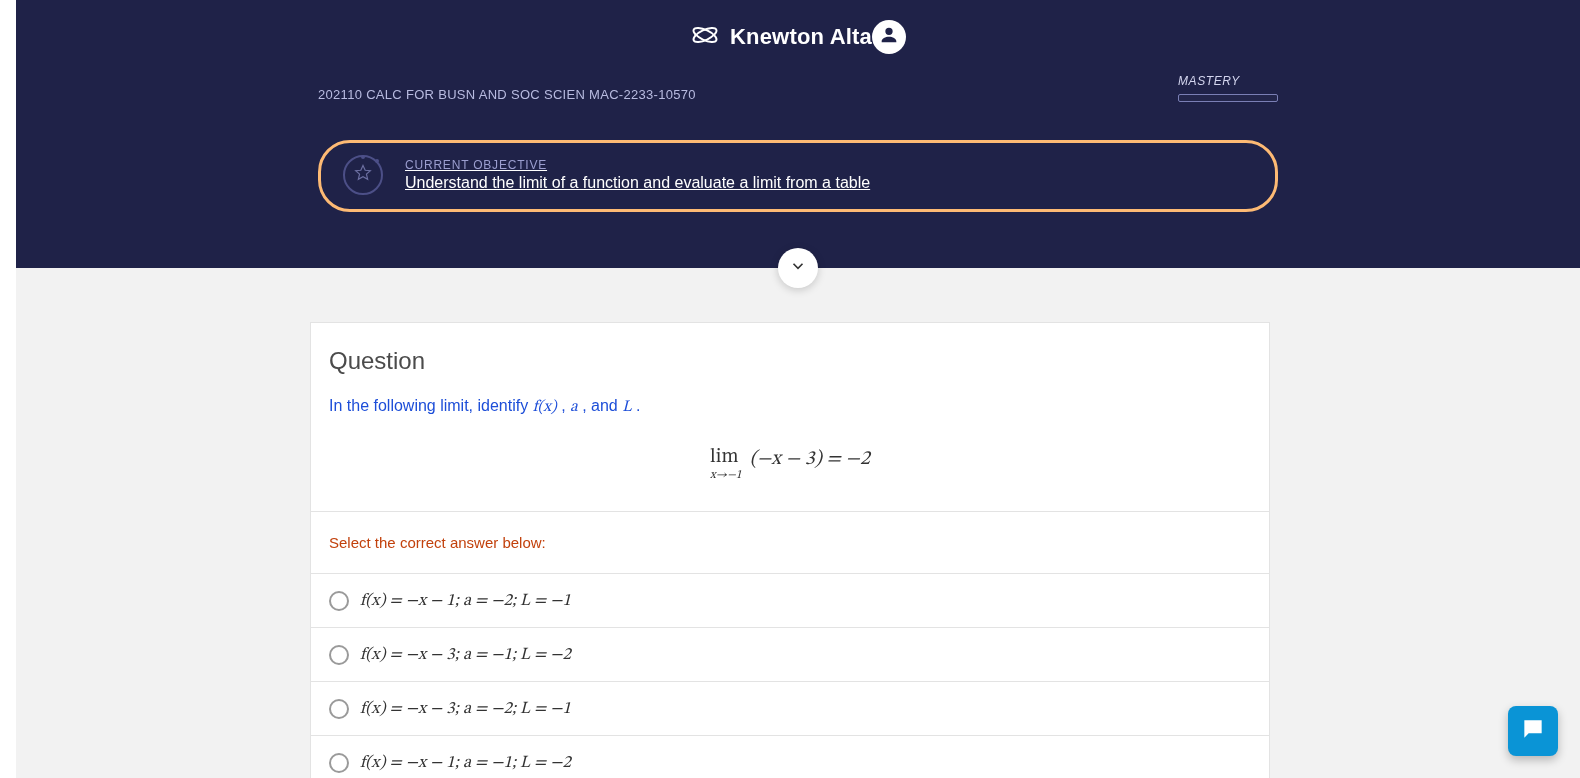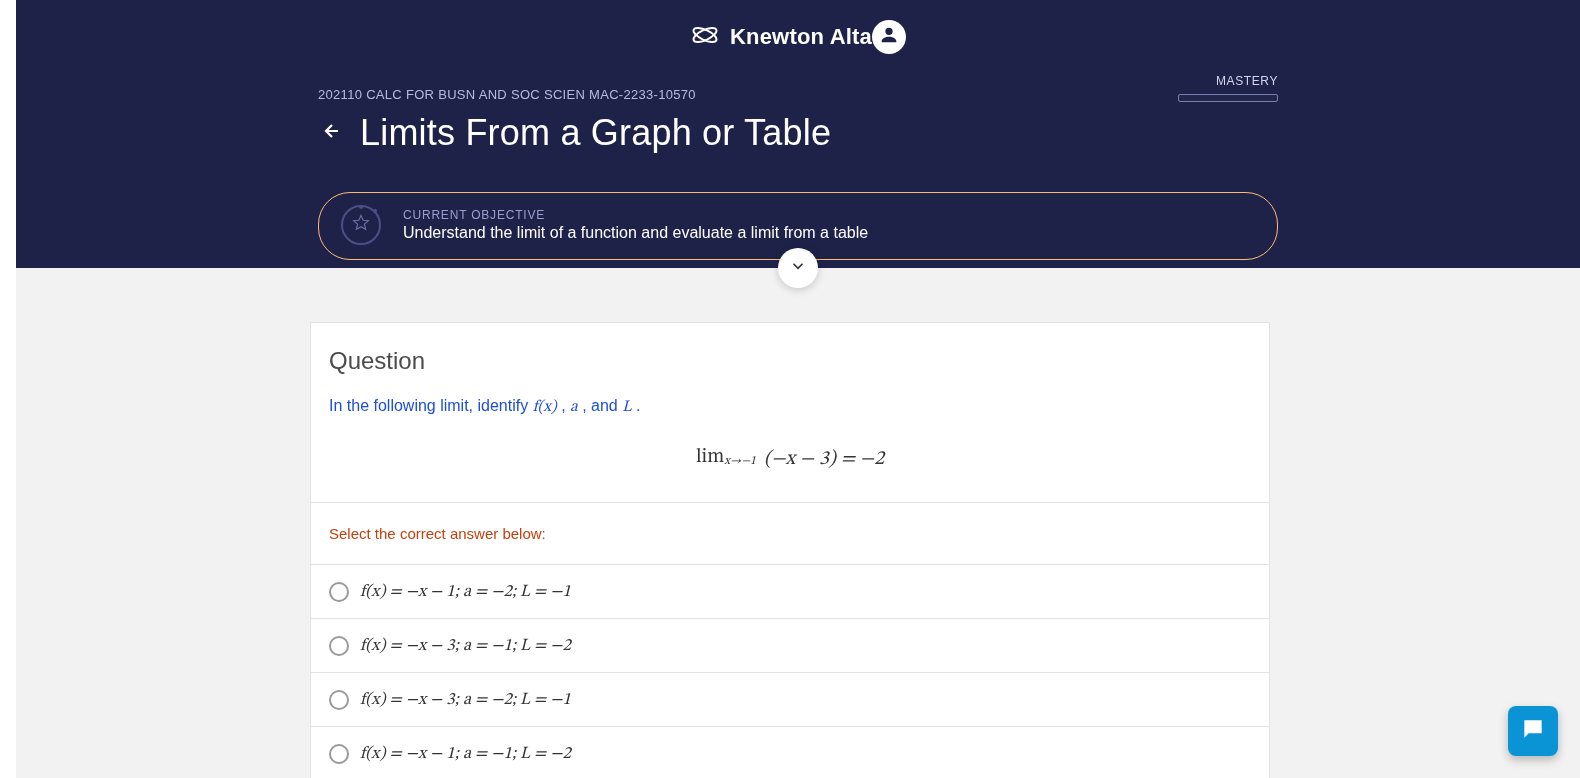--- a/index.html
+++ b/index.html
@@ -57,21 +57,21 @@
     margin: 0 auto;
     position: relative;
   }
   .course-line {
     display: flex;
     justify-content: space-between;
     align-items: flex-end;
     color: #b8bbe0;
   }
   .course-code { font-size: 13px; letter-spacing: .3px; }
-  .mastery-wrap { text-align: right; }
+  .mastery-wrap { text-align: left; font-style: italic; }
   .mastery-label { font-size: 12px; letter-spacing: .6px; color: #d3d5ee; }
   .mastery-bar {
     margin-top: 6px;
     width: 100px; height: 8px;
     border: 1px solid #7a7fb5;
     border-radius: 2px;
     background: rgba(255,255,255,.02);
   }
 
   .title-row {
@@ -84,26 +84,27 @@
   .back-btn svg { width: 24px; height: 24px; stroke: #fff; stroke-width: 2.2; fill: none; }
   .page-title {
     font-size: 36px;
     font-weight: 500;
     color: #fff;
     letter-spacing: .2px;
   }
 
   .objective-card {
     margin-top: 38px;
-    border: 1px solid #fdba74;
+    border: 3px solid #fdba74;
     border-radius: 32px;
     padding: 12px 22px 14px 22px;
     display: flex;
     align-items: center;
     gap: 22px;
+    text-decoration: underline;
   }
   .obj-icon-wrap {
     width: 40px; height: 40px; min-width: 40px;
     border-radius: 50%;
     border: 2px solid #4c4f87;
     display: flex; align-items: center; justify-content: center;
     position: relative;
   }
   .obj-icon-wrap::before,
   .obj-icon-wrap::after {
@@ -139,21 +140,21 @@
     background: #fff;
     border: 1px solid #e3e3e3;
   }
   .q-card { padding: 24px 18px 30px; border-bottom: 1px solid #e3e3e3; }
   .q-title { font-size: 24px; color: #4b4b4b; margin-bottom: 22px; }
   .q-prompt { font-size: 16px; color: #1d4ed8; }
   .q-prompt .math { font-family: "Cambria Math", "STIX Two Math", "Latin Modern Math", Times, serif; font-style: italic; }
 
   .q-formula { text-align: center; margin-top: 28px; font-family: "Cambria Math", "STIX Two Math", Times, serif; font-size: 20px; }
   .lim-wrap { display: inline-flex; align-items: flex-start; gap: 8px; }
-  .lim-box { display: inline-flex; flex-direction: row; align-items: flex-end; line-height: 1; }
+  .lim-box { display: inline-flex; flex-direction: column; align-items: flex-start; line-height: 1; }
   .lim-top { font-size: 20px; }
   .lim-sub { font-size: 12px; margin-top: 2px; font-style: italic; }
   .lim-rest { font-size: 20px; font-style: normal; }
   .lim-rest .it { font-style: italic; }
 
   .select-row { padding: 22px 18px; border-bottom: 1px solid #e3e3e3; color: #c2410c; font-size: 15px; }
 
   .option-row {
     display: flex; align-items: center; gap: 11px;
     padding: 16px 18px;
@@ -216,30 +217,20 @@
 
   <div class="header-body">
     <div class="course-line">
       <div class="course-code">202110 CALC FOR BUSN AND SOC SCIEN MAC-2233-10570</div>
       <div class="mastery-wrap">
         <div class="mastery-label">MASTERY</div>
         <div class="mastery-bar"></div>
       </div>
     </div>
 
-    <div class="title-row">
-      <span class="back-btn">
-        <span>
-          <svg viewBox="0 0 24 24">
-              <path d="M14 6l-6 6 6 6M8 12h12"></path>
-            </svg>
-        </span>
-      </span>
-      <h1 class="page-title">Limits From a Graph or Table</h1>
-    </div>
 
     <div class="objective-card">
       <div class="obj-icon-wrap">
         <span>
           <svg viewBox="0 0 24 24">
               <path d="M12 2l2.9 6.3 6.9.6-5.2 4.6 1.6 6.8L12 17l-6.2 3.3 1.6-6.8L2.2 8.9l6.9-.6z" fill="none" stroke="#6c6fa1" stroke-width="1.6"></path>
             </svg>
         </span>
       </div>
       <div class="obj-text">

